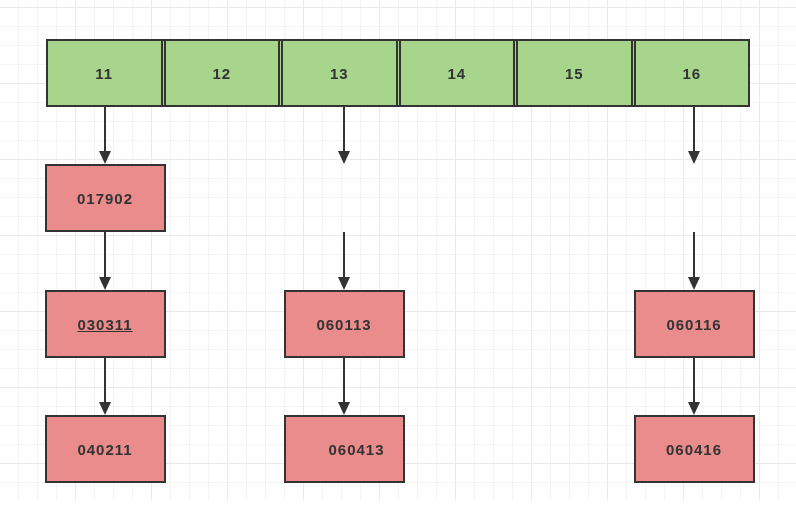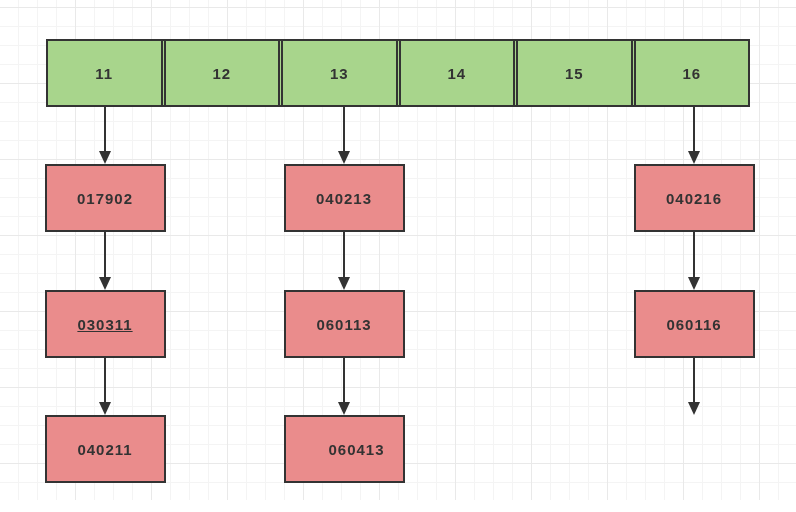--- a/index.html
+++ b/index.html
@@ -100,38 +100,37 @@
     <div class="node" style="left: 44.5px; top: 290px; text-decoration: underline;">030311</div>
     <div class="arrow" style="left: 98px; top: 358px; height: 57px;">
       <div class="arrow-shaft"></div>
       <div class="arrow-head"></div>
     </div>
     <div class="node" style="left: 44.5px; top: 415px;">040211</div>
     <div class="arrow" style="left: 337px; top: 107px; height: 57px;">
       <div class="arrow-shaft"></div>
       <div class="arrow-head"></div>
     </div>
-    <div class="node" style="left: 283.5px; top: 164px;">040213</div>
     <div class="arrow" style="left: 337px; top: 232px; height: 58px;">
       <div class="arrow-shaft"></div>
       <div class="arrow-head"></div>
     </div>
     <div class="node" style="left: 283.5px; top: 290px;">060113</div>
     <div class="arrow" style="left: 337px; top: 358px; height: 57px;">
       <div class="arrow-shaft"></div>
       <div class="arrow-head"></div>
     </div>
     <div class="node" style="left: 283.5px; top: 415px; padding-left: 25px;">060413</div>
     <div class="arrow" style="left: 687px; top: 107px; height: 57px;">
       <div class="arrow-shaft"></div>
       <div class="arrow-head"></div>
     </div>
-    <div class="node" style="left: 633.5px; top: 164px;">040216</div>
     <div class="arrow" style="left: 687px; top: 232px; height: 58px;">
       <div class="arrow-shaft"></div>
       <div class="arrow-head"></div>
     </div>
     <div class="node" style="left: 633.5px; top: 290px;">060116</div>
     <div class="arrow" style="left: 687px; top: 358px; height: 57px;">
       <div class="arrow-shaft"></div>
       <div class="arrow-head"></div>
     </div>
+    <div class="node" style="left: 633.5px; top: 415px;">060416</div>
   </div>
 
 </body></html>

